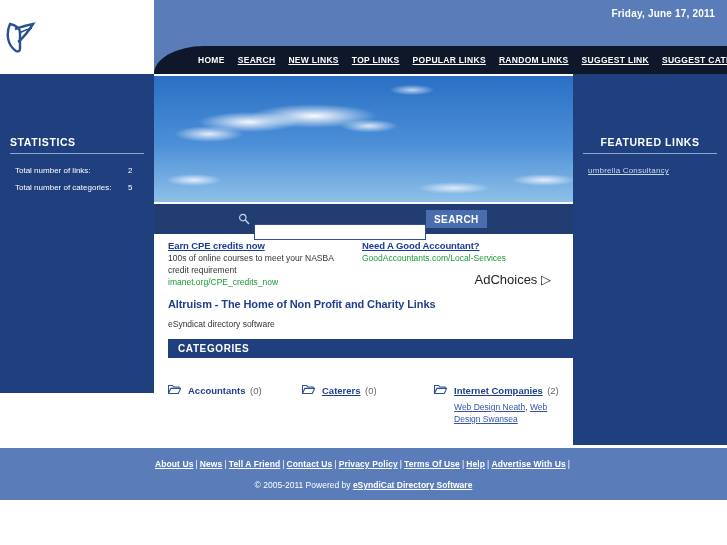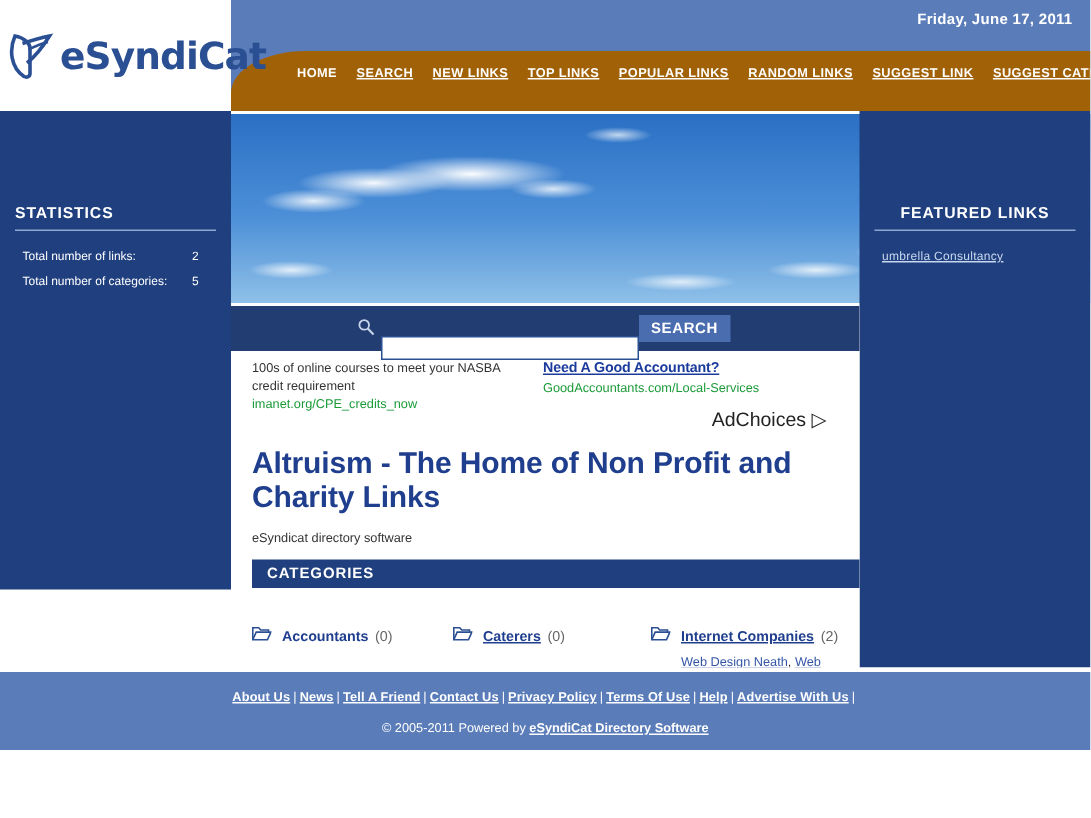--- a/index.html
+++ b/index.html
@@ -37,22 +37,22 @@
     color: #ffffff;
     font-size: 10px;
     font-weight: bold;
     letter-spacing: 0.2px;
     white-space: nowrap;
   }
   
   .navstrip {
     position: absolute;
     left: 0; bottom: 0;
-    width: 573px; height: 40px;
-    background: #a16207;
+    width: 573px; height: 28px;
+    background: #0f172a;
     border-top-left-radius: 50px 28px;
   }
   .nav {
     position: absolute;
     left: 44px; top: 0;
     height: 28px;
     display: flex;
     align-items: center;
     gap: 13px;
     white-space: nowrap;
@@ -245,21 +245,21 @@
     position: absolute;
     right: 22px; top: 38px;
     color: #222222;
     font-size: 13px;
     white-space: nowrap;
   }
 
   
   .page-title {
     color: #1f3f8e;
-    font-size: 20px;
+    font-size: 11px;
     font-weight: bold;
     padding: 6px 0 0 14px;
     letter-spacing: -0.1px;
   }
   .page-sub {
     color: #333333;
     font-size: 8.5px;
     padding: 9px 0 0 14px;
   }
 
@@ -375,21 +375,20 @@
     </div>
 
     <div class="logo">
       <span class="logo-mark">
         <svg width="30" height="34" viewBox="0 0 30 34">
           <path d="M4 4 C0 13 1 25 10 31 C12 32 14 31 14 29 L14 12 C14 9 10 5 4 4 Z" fill="none" stroke="#2b4f93" stroke-width="2.4"></path>
           <path d="M9 9 C15 7 22 5 27 4 C22 12 17 18 12 22" fill="none" stroke="#2b4f93" stroke-width="2.4"></path>
           <path d="M13 13 C17 11 22 9 26 8" fill="none" stroke="#2b4f93" stroke-width="1.6"></path>
         </svg>
       </span>
-      <span class="logo-text">eSyndiCat</span>
     </div>
   </div>
 
   <div class="banner"></div>
 
   <div class="sidebar-left">
     <div class="side-block">
       <div class="side-title">STATISTICS</div>
       <div class="side-rule"></div>
       <div class="stat-row">
@@ -419,20 +418,21 @@
           <circle cx="4.8" cy="4.6" r="3.2" fill="none" stroke="#c7d5ea" stroke-width="1.2"></circle>
           <line x1="7.2" y1="7" x2="11" y2="11" stroke="#c7d5ea" stroke-width="1.4"></line>
         </svg>
       </span>
       <input class="search-input" type="text" placeholder="" style="">
       <button class="search-btn">SEARCH</button>
     </div>
 
     <div class="ads">
       <div class="ad left">
+        <a href="#" class="ad-title">Earn CPE credits now</a>
         <div class="ad-body">100s of online courses to meet your NASBA credit requirement</div>
         <span class="ad-url">imanet.org/CPE_credits_now</span>
       </div>
       <div class="ad right">
         <a href="#" class="ad-title">Need A Good Accountant?</a>
         <span class="ad-url">GoodAccountants.com/Local-Services</span>
       </div>
       <div class="adchoices">
         <span>AdChoices</span>
         <span>▷</span>

